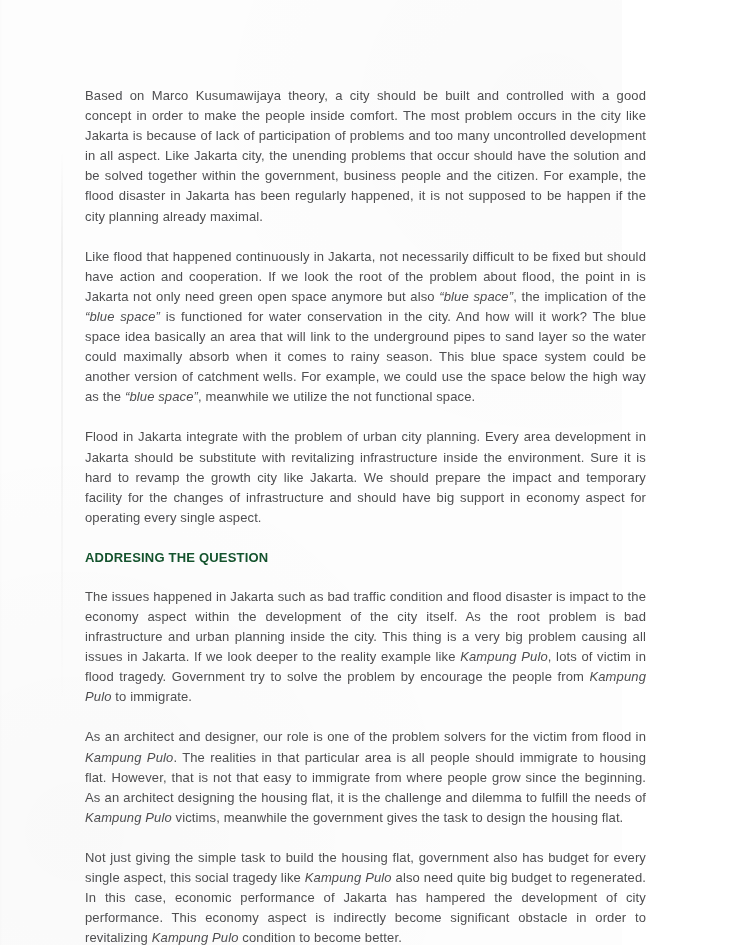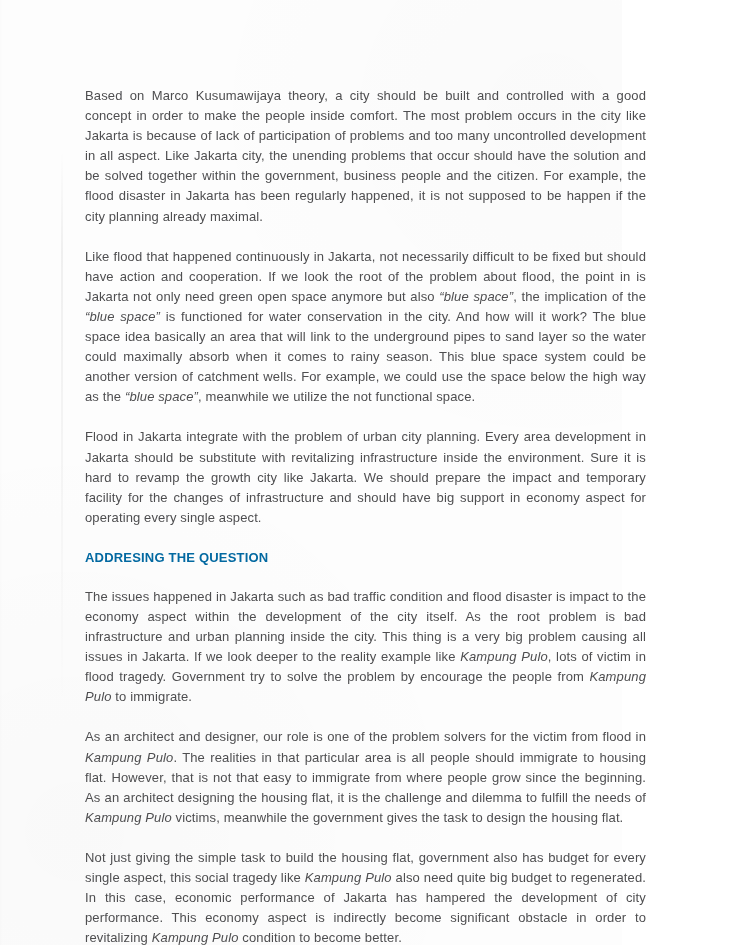--- a/index.html
+++ b/index.html
@@ -63,21 +63,21 @@
     -webkit-font-smoothing: antialiased;
   }
   p.body-text:last-child {
     margin-bottom: 0;
   }
   h2.section-heading {
     margin: 6px 0 19px 0;
     font-size: 13.0px;
     line-height: 20px;
     font-weight: bold;
-    color: #0369a1;
+    color: #14532d;
     letter-spacing: 0.015em;
     text-align: left;
   }
   i, em {
   }
 </style>
 </head>
 <body>
 
 <div class="page">

